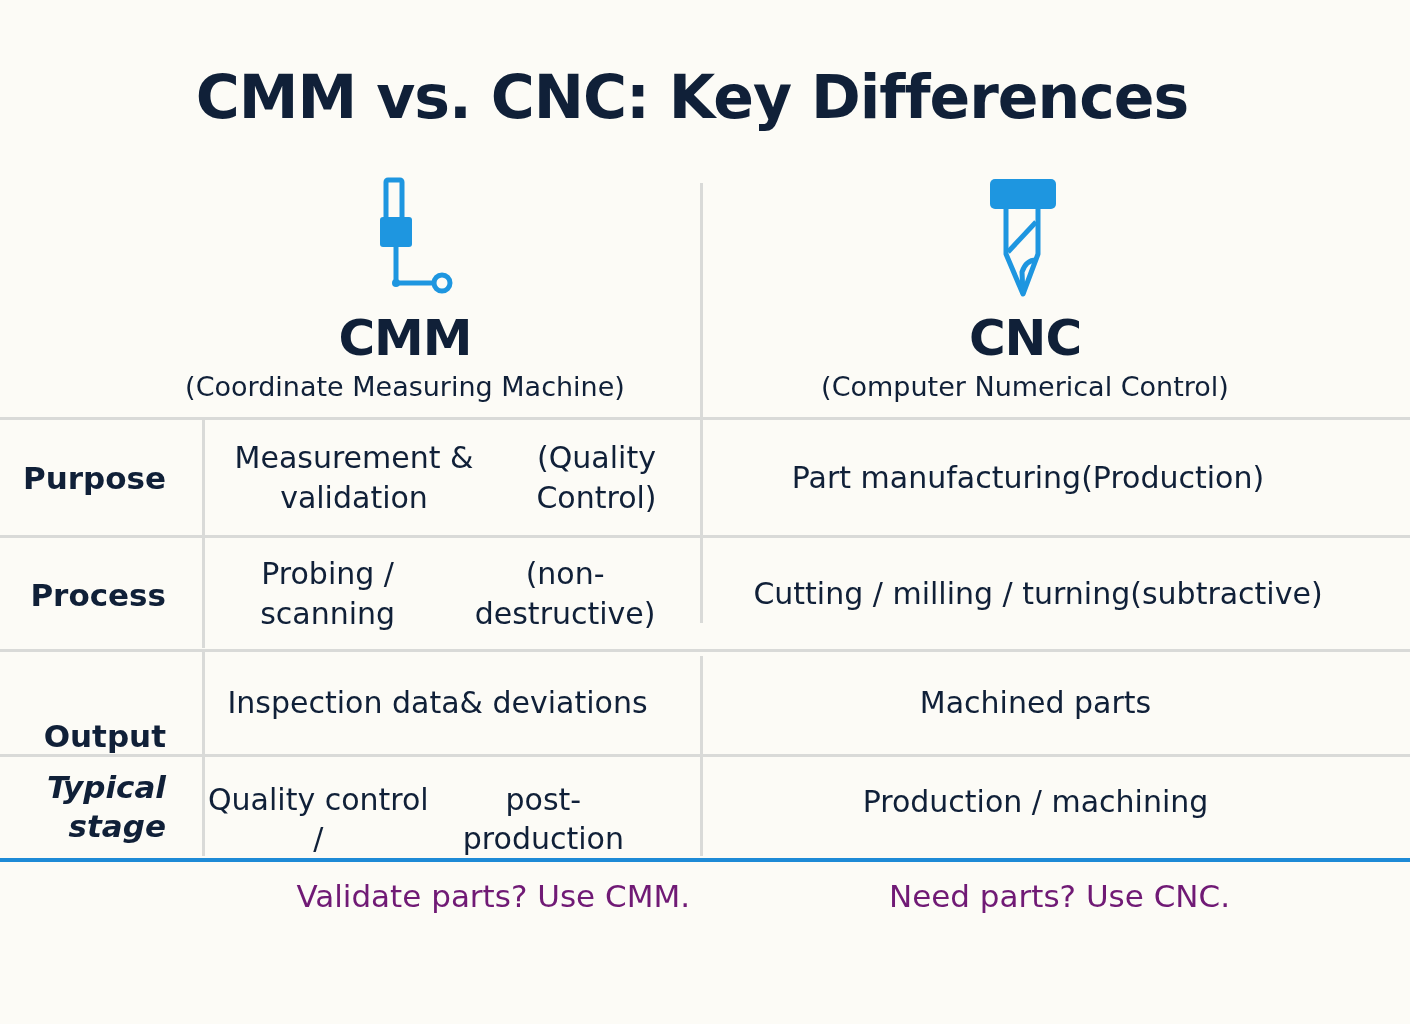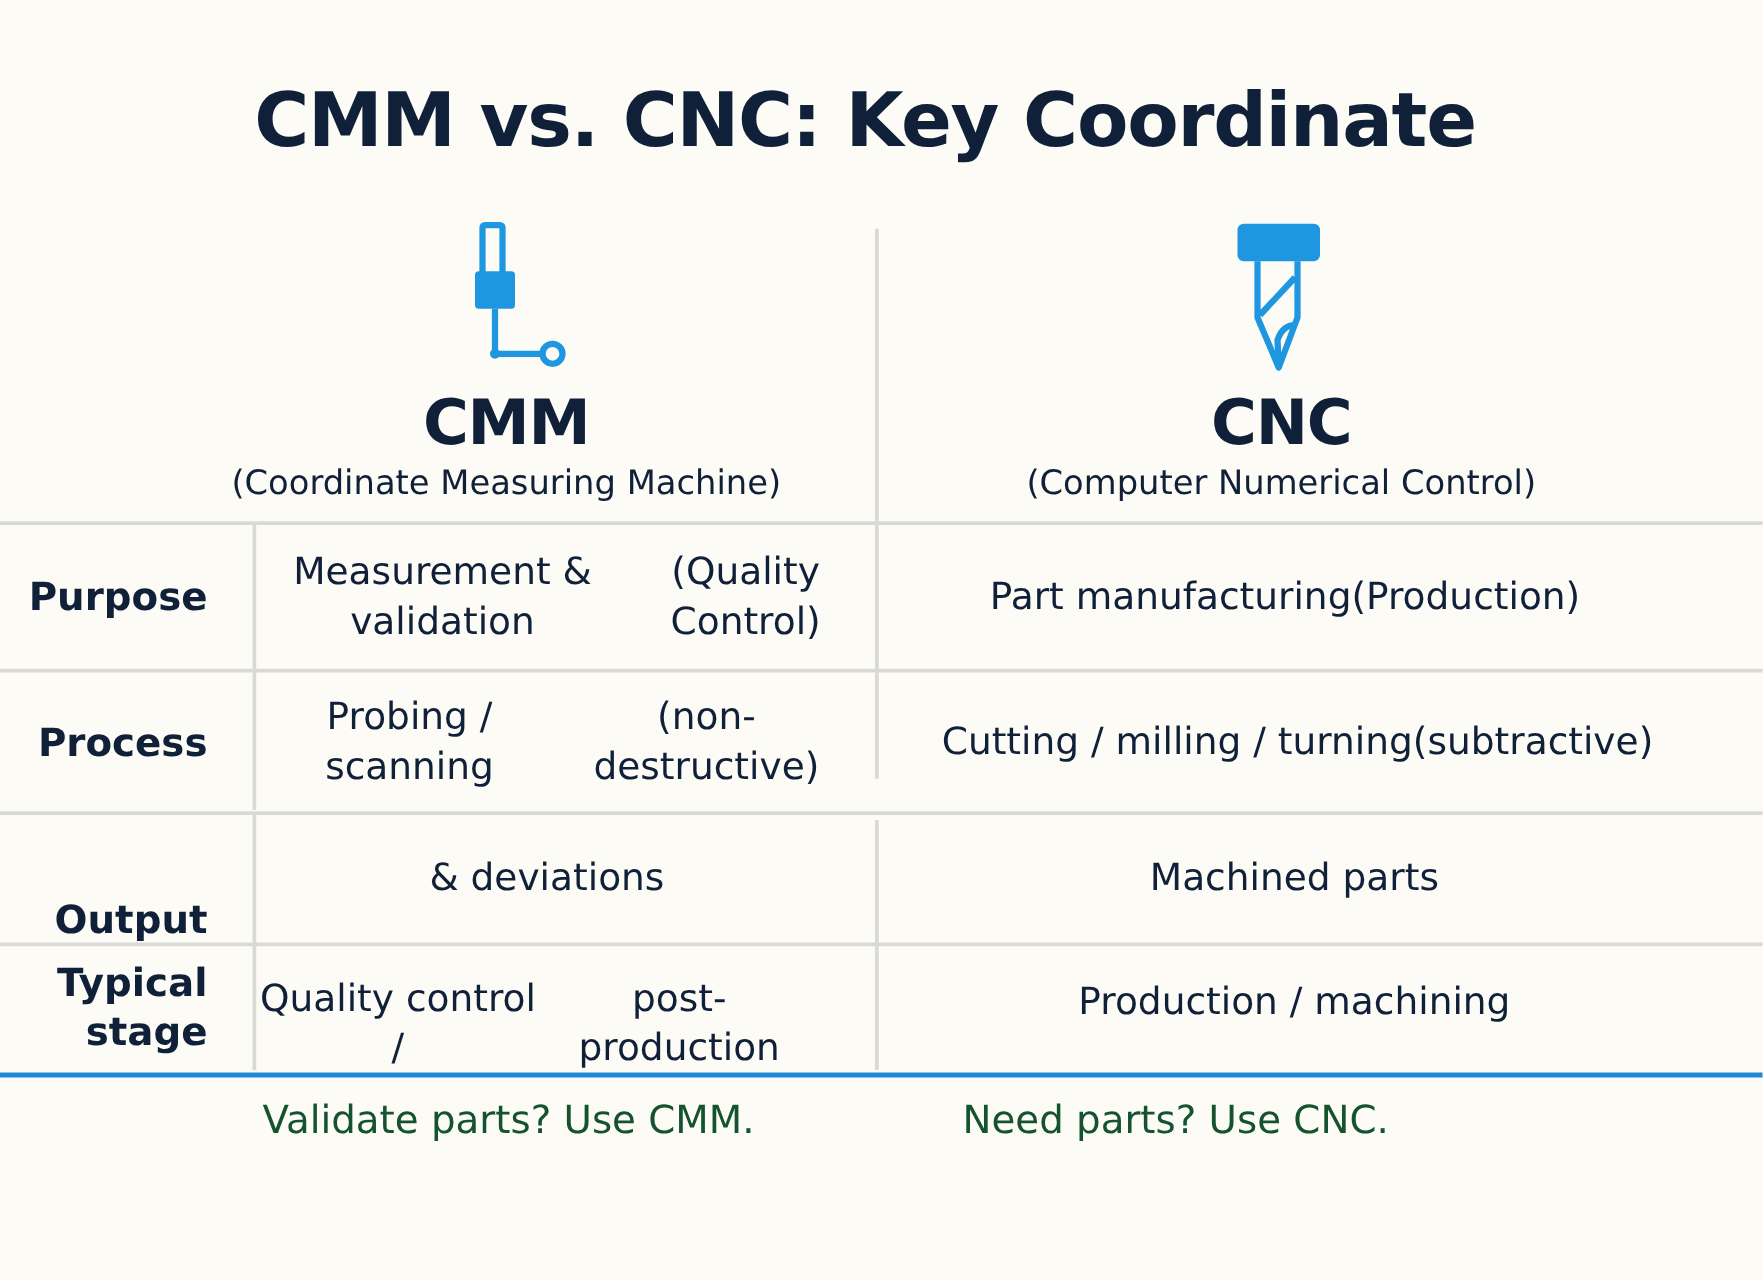--- a/index.html
+++ b/index.html
@@ -28,26 +28,26 @@
       text-align: right; font-size: 31px; font-weight: bold; color: #102038;
       display: flex; align-items: center; justify-content: flex-end;
       line-height: 40px;
     }
     .cell {
       position: absolute; text-align: center; font-size: 30px; color: #102038;
       display: flex; flex-direction: row; align-items: center; justify-content: center;
       line-height: 40px;
     }
     .blue-line { position: absolute; left: 0; top: 858px; width: 1410px; height: 4px; background: #1d8ad6; }
-    .footer { position: absolute; top: 878px; font-size: 31px; color: #14532d; text-align: left; }
+    .footer { position: absolute; top: 878px; font-size: 31px; color: #701a75; text-align: right; }
   </style>
 </head>
 <body>
 
-<div class="title">CMM vs. CNC: Key Coordinate</div>
+<div class="title">CMM vs. CNC: Key Differences</div>
 
 <div class="vline" style="left:700px; top:183px; height:440px;"></div>
 <div class="vline" style="left:700px; top:656px; height:200px;"></div>
 
 <div class="vline" style="left:202px; top:420px; height:228px;"></div>
 <div class="vline" style="left:202px; top:652px; height:204px;"></div>
 
 <div class="hline" style="top:417px;"></div>
 <div class="hline" style="top:535px;"></div>
 <div class="hline" style="top:649px;"></div>
@@ -99,27 +99,28 @@
 </div>
 <div class="cell" style="left:703px; top:538px; width:670px; height:111px;">
   <span>Cutting / milling / turning</span>
   <span>(subtractive)</span>
 </div>
 
 <div class="row-label" style="top:652px; height:102px;margin-top:33px;">
   <span>Output</span>
 </div>
 <div class="cell" style="left:205px; top:652px; width:465px; height:102px; line-height:38px;">
+  <span>Inspection data</span>
   <span>&amp; deviations</span>
 </div>
 <div class="cell" style="left:703px; top:652px; width:665px; height:102px;">
   <span>Machined parts</span>
 </div>
 
-<div class="row-label" style="top:757px; height:100px; flex-direction:column; align-items:flex-end; justify-content:center; line-height:39px;">
+<div class="row-label" style="top:757px; height:100px; flex-direction:column; align-items:flex-end; justify-content:center; line-height:39px;font-style:italic;">
   <span>Typical</span>
   <span>stage</span>
 </div>
 <div class="cell" style="left:205px; top:757px; width:450px; height:124px; line-height:39px;">
   <span>Quality control /</span>
   <span>post-production</span>
 </div>
 <div class="cell" style="left:703px; top:757px; width:665px; height:90px;">
   <span>Production / machining</span>
 </div>

